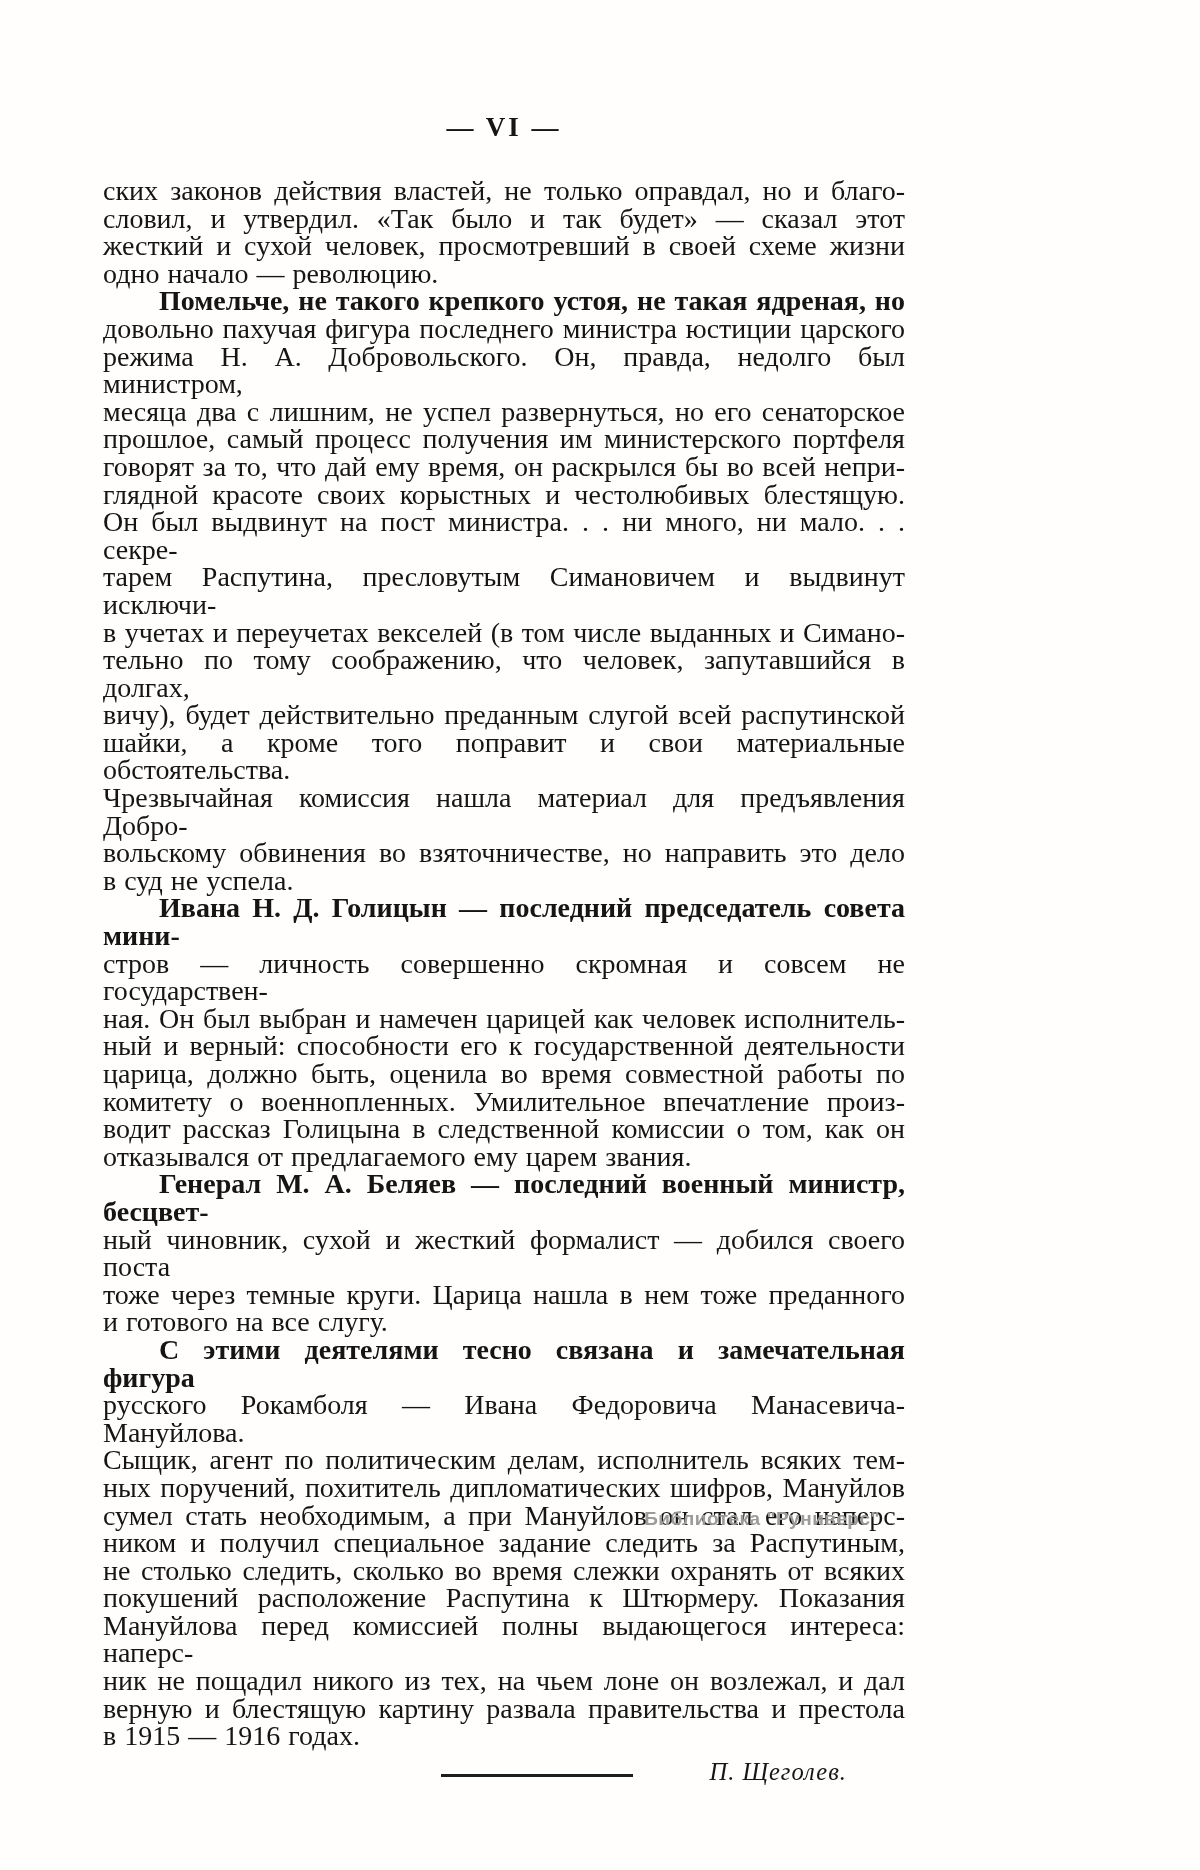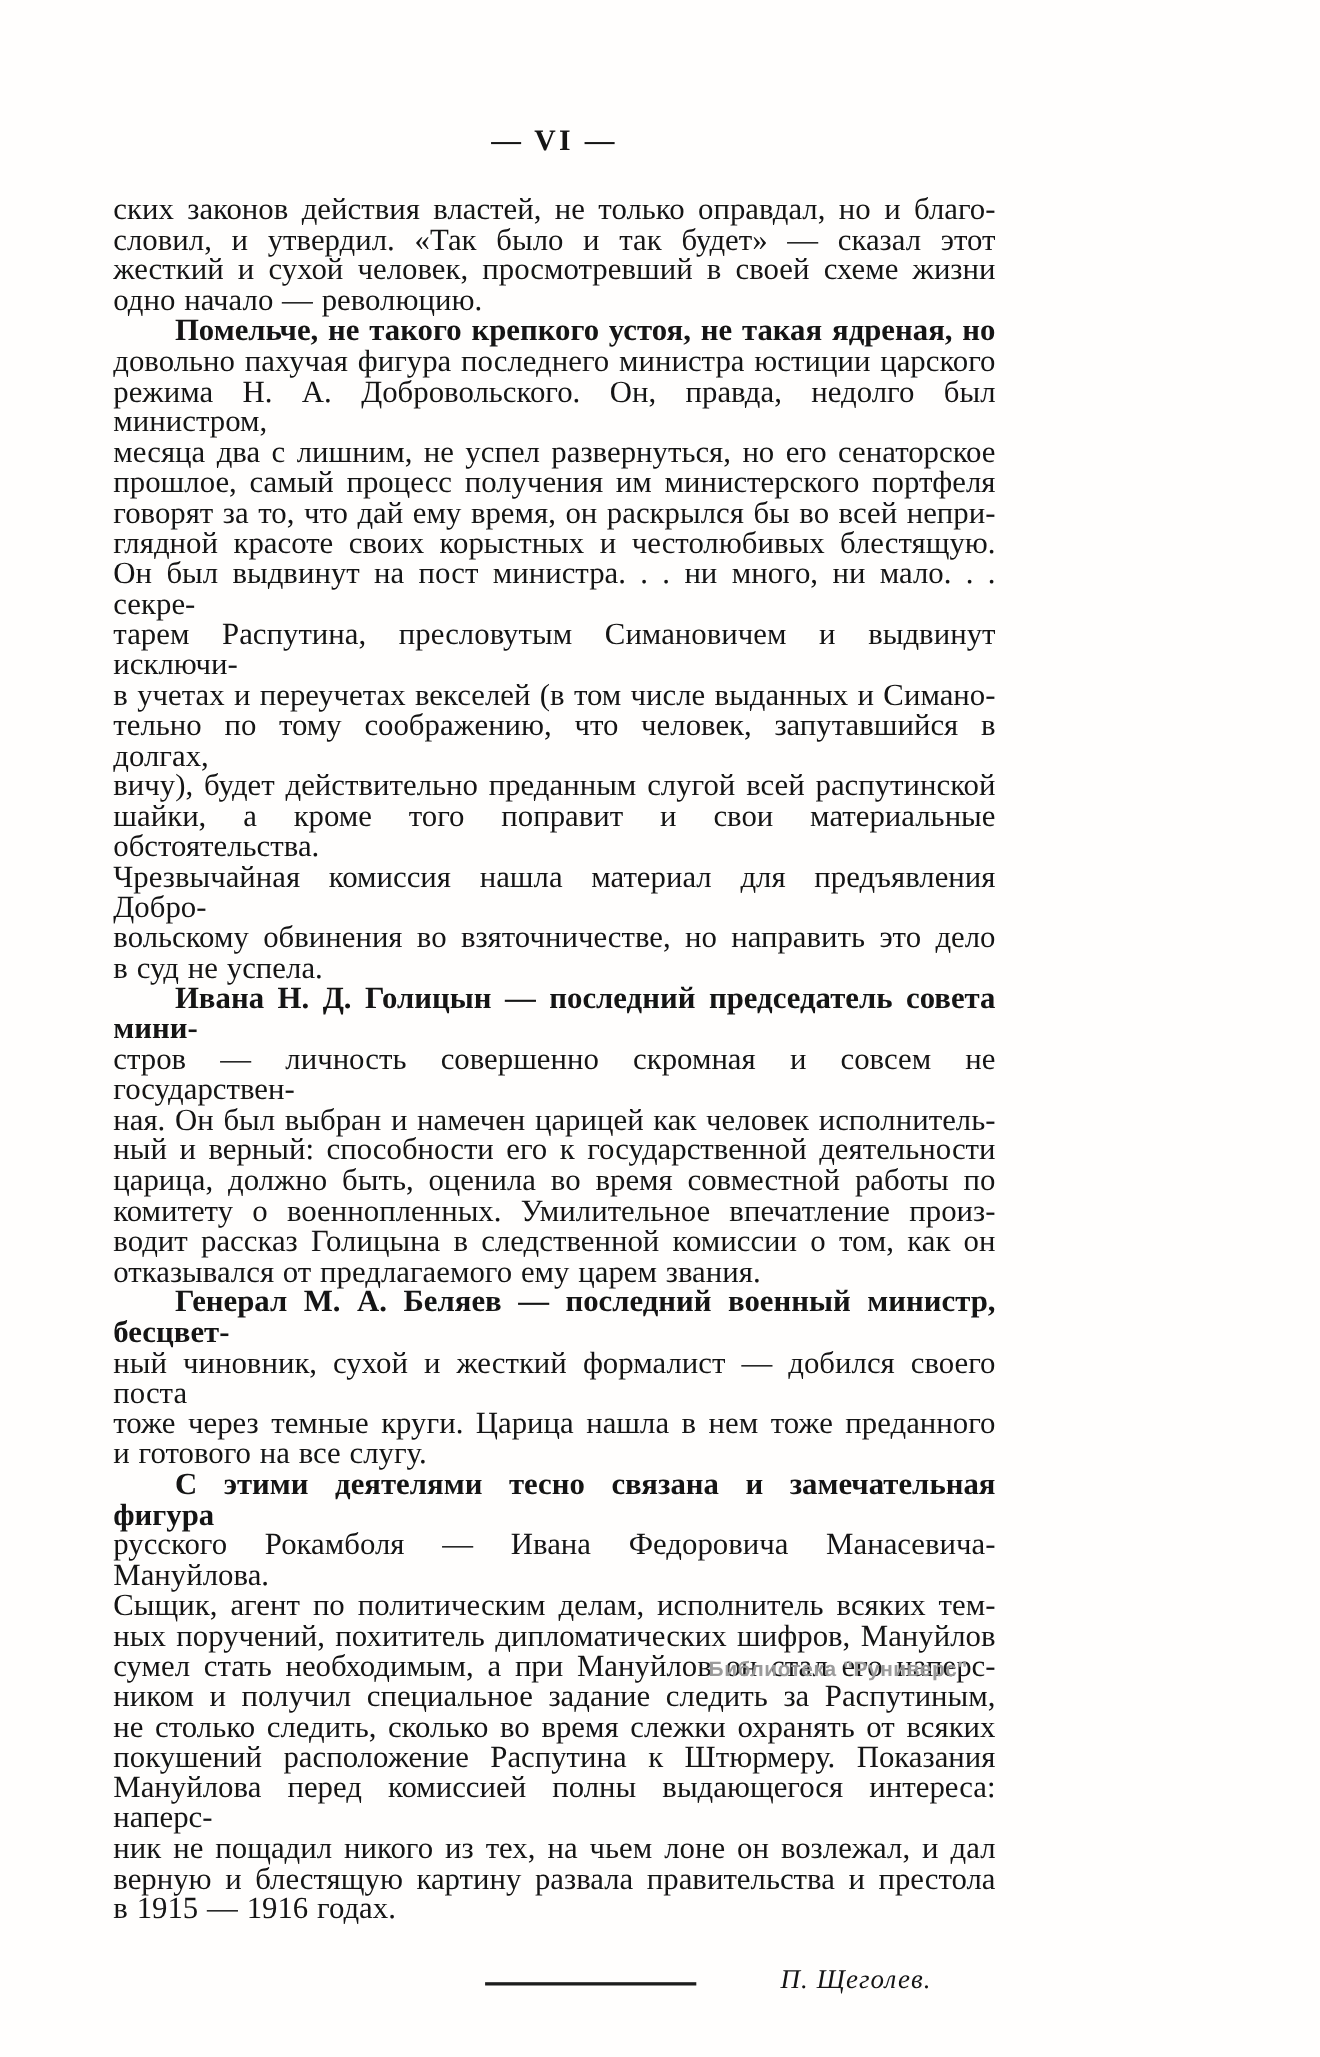--- a/index.html
+++ b/index.html
@@ -35,21 +35,21 @@
     line-height: 27.6px;
     text-align: justify;
     text-align-last: justify;
     word-spacing: 1px;
   }
   .line.last { text-align-last: left; }
   .line.indent { text-indent: 56px; font-weight: bold; }
   .sig-row {
     position: relative;
     height: 46px;
-    margin-top: 36px;
+    margin-top: 8px;
   }
   .sig-rule {
     position: absolute;
     left: 338px;
     top: 16px;
     width: 192px;
     border-top: 3px solid #1d1d1d;
   }
   .signature {
     position: absolute;

